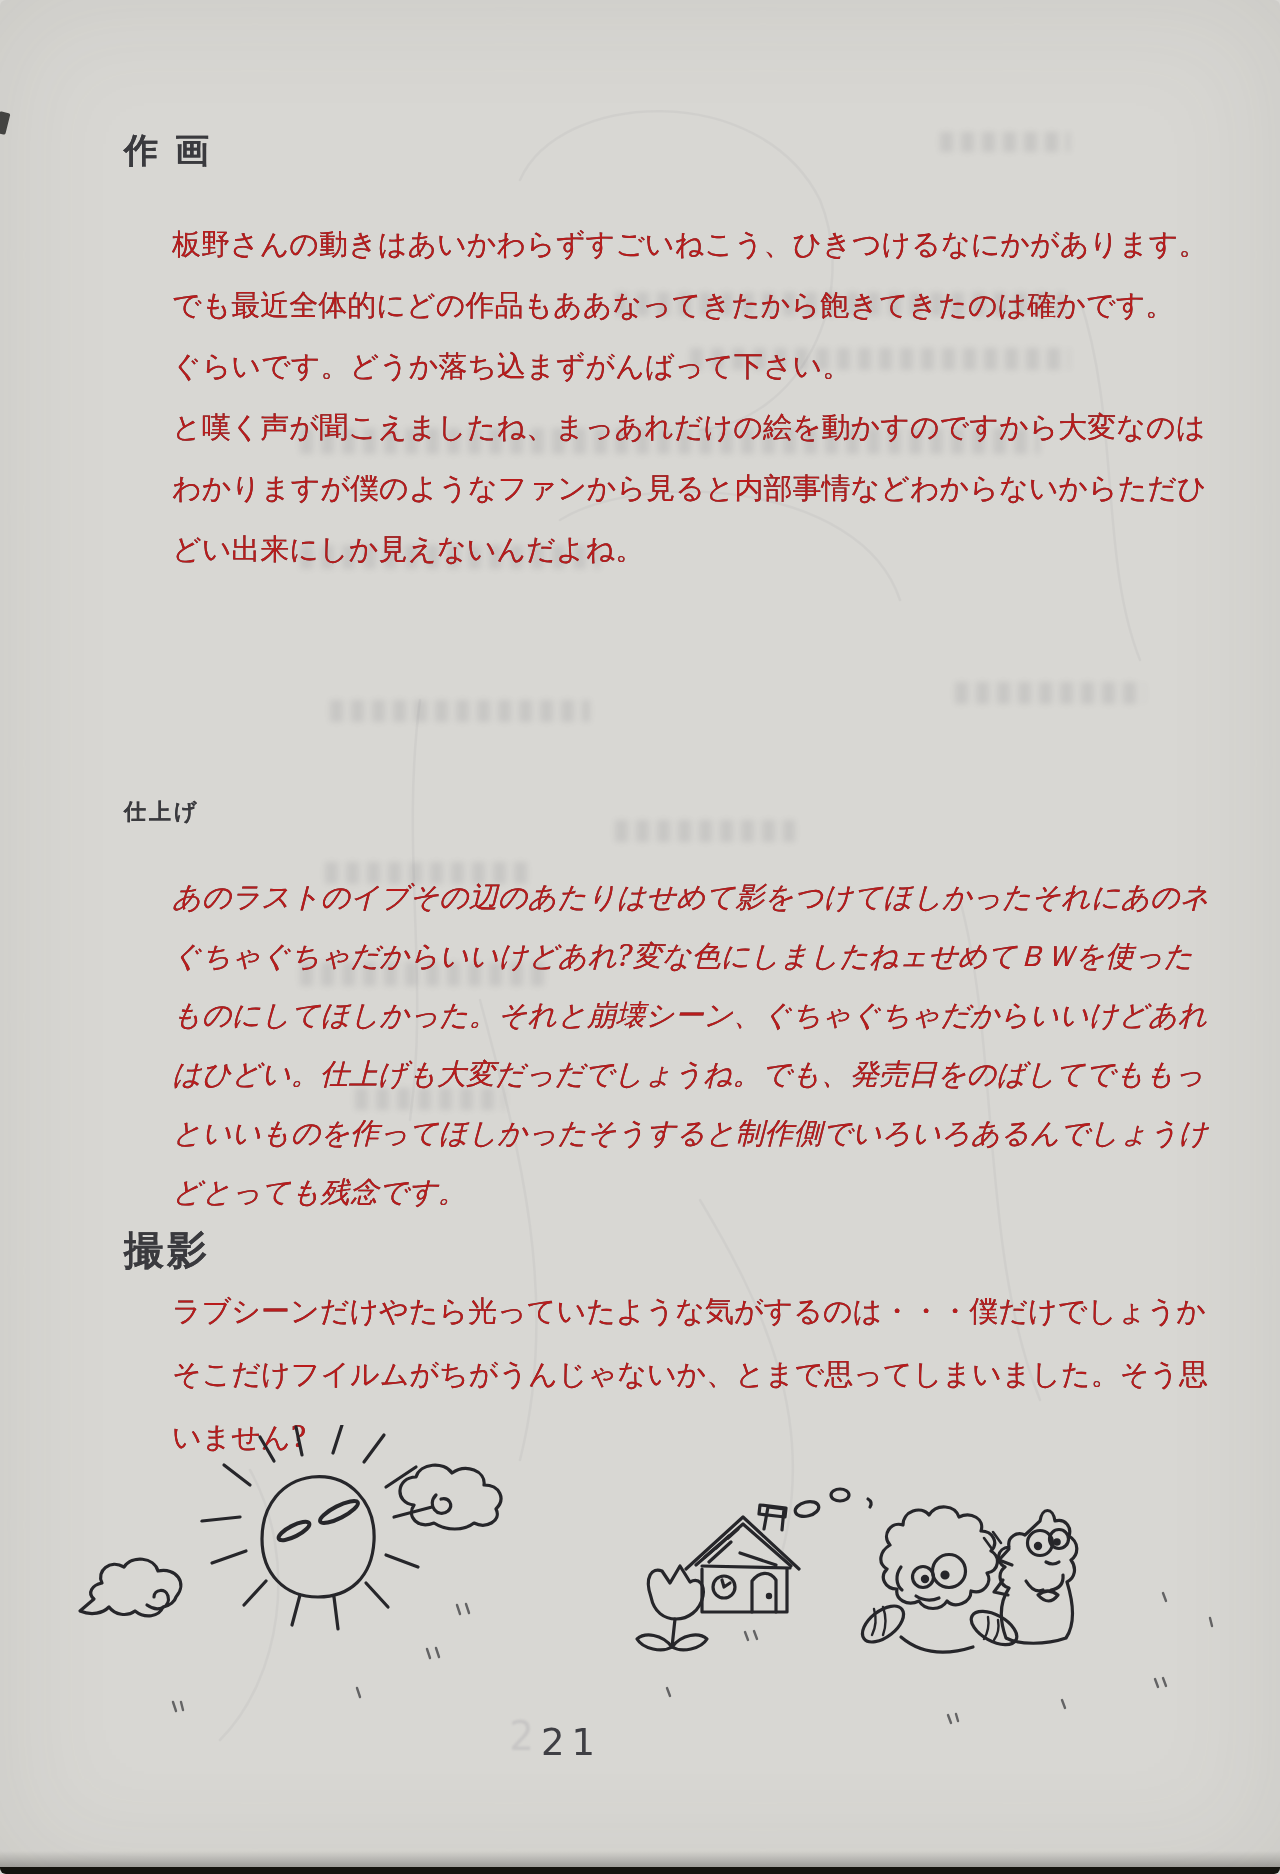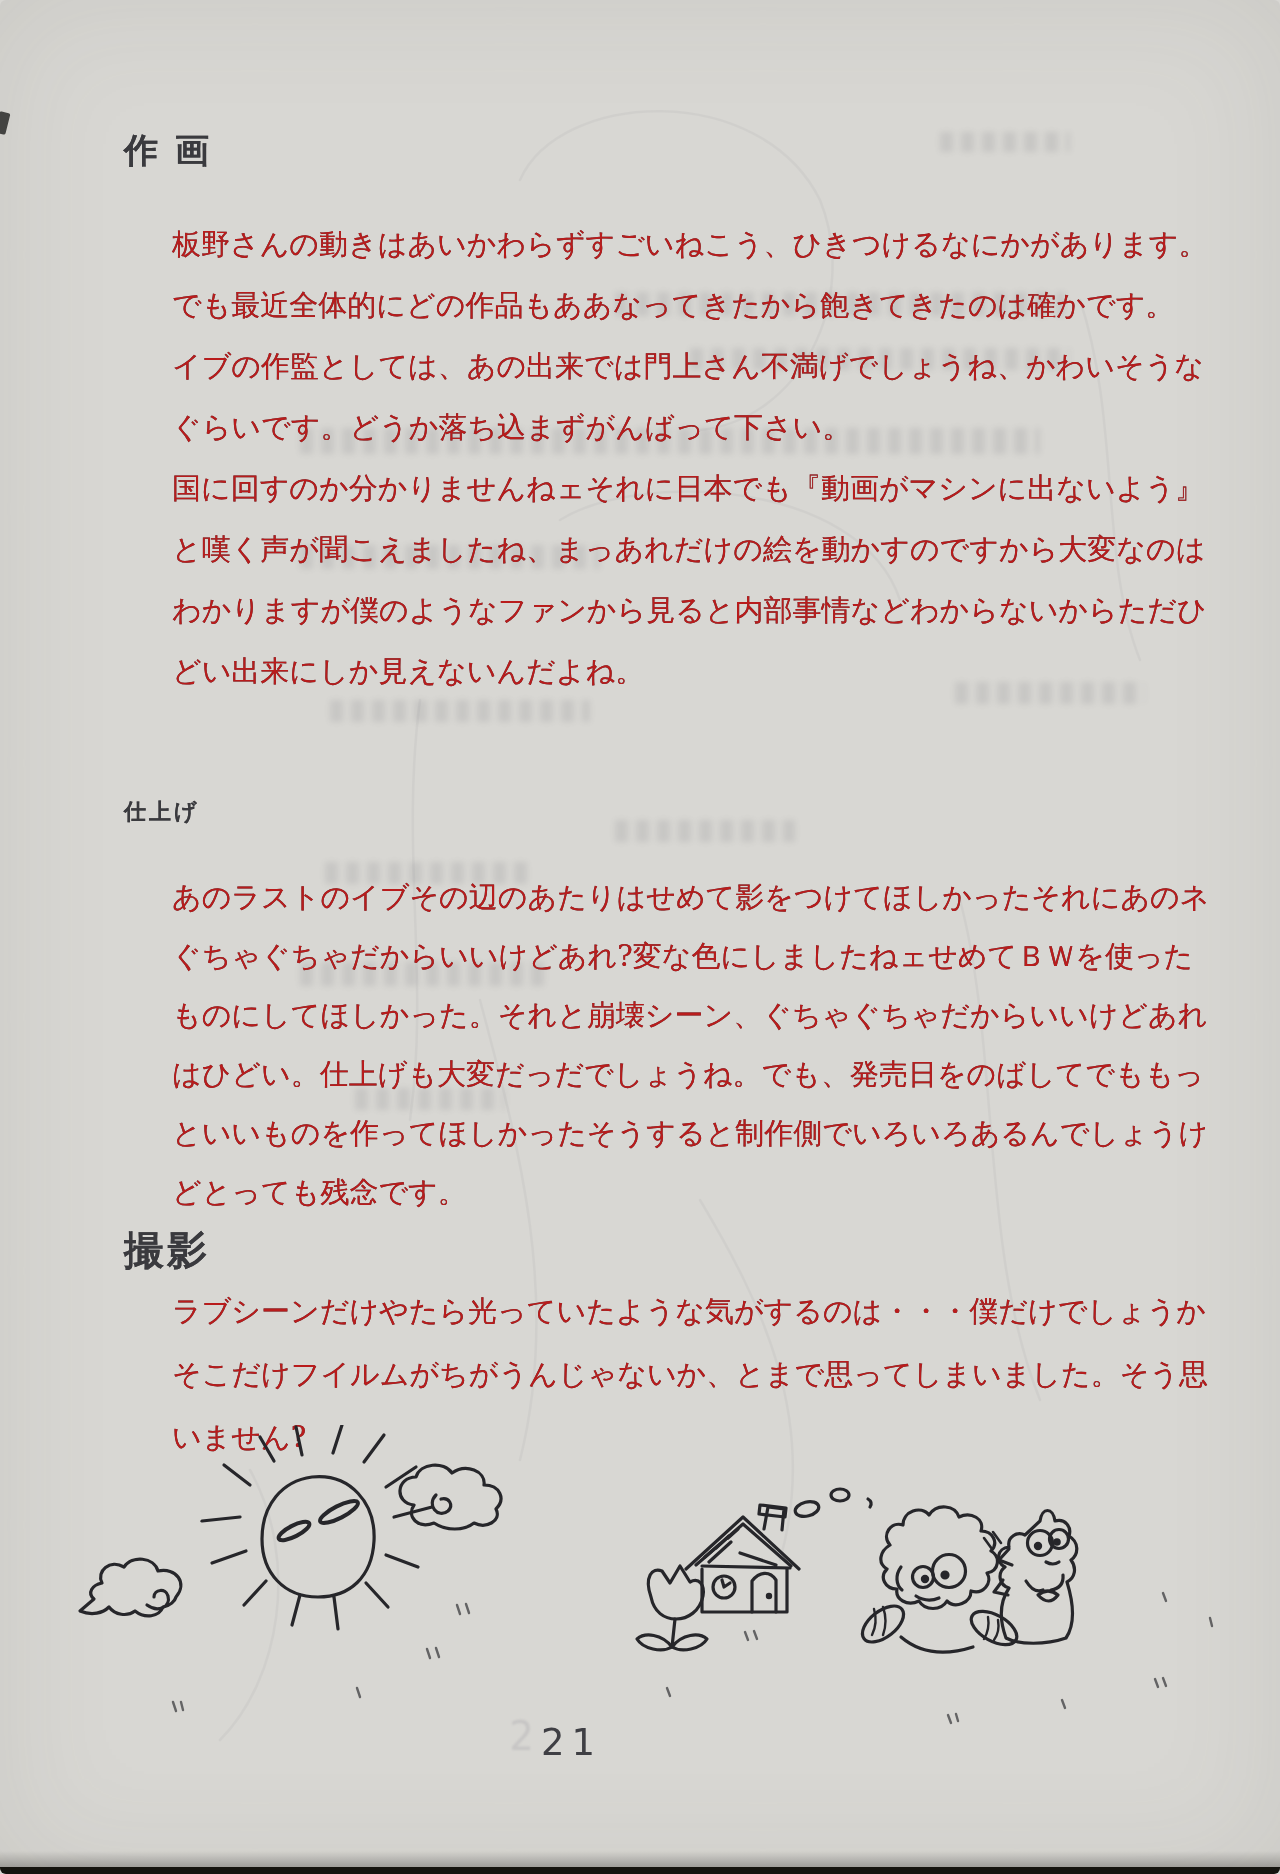--- a/index.html
+++ b/index.html
@@ -18,21 +18,21 @@
   }
   .heading.h1{top:132px;letter-spacing:17px;}
   .heading.h2{top:799px;font-size:22px;}
   .heading.h3{top:1228px;font-size:40px;}
   .para{position:absolute;left:172px;width:1040px;color:#b91c1c;}
   .para .tline{
     white-space:nowrap;font-size:29px;letter-spacing:0;
     text-shadow:0 0 .5px #3c3c42;
   }
   .para1{top:220px;} .para1 .tline{height:61px;line-height:48px;}
-  .para2{top:873px;} .para2 .tline{height:59px;line-height:48px;}
+  .para2{top:873px;} .para2 .tline{height:59px;line-height:48px;font-style:italic;}
   .para3{top:1286px;}.para3 .tline{height:63px;line-height:50px;}
   
   .page-number{
     position:absolute;left:541px;top:1724px;color:#3f3f44;
     font-family:"DejaVu Sans","Liberation Sans",sans-serif;
     font-size:37px;letter-spacing:7px;line-height:1;
   }
   .ghost-digit{
     position:absolute;left:-31px;top:-6px;color:#9a98a0;opacity:.28;
     filter:blur(1px);transform:scale(1.05,1.1);
@@ -82,23 +82,21 @@
       <path d="M250,1470 C300,1560 280,1680 220,1740"></path>
       <path d="M1080,300 C1120,420 1100,560 1140,660"></path>
       <path d="M420,700 C400,850 430,980 410,1120"></path>
     </g>
   </svg>
 
   <h2 class="heading h1">作画</h2>
   <div class="para para1">
     <div class="tline">板野さんの動きはあいかわらずすごいねこう、ひきつけるなにかがあります。</div>
     <div class="tline">でも最近全体的にどの作品もああなってきたから飽きてきたのは確かです。</div>
-    <div class="tline">イブの作監としては、あの出来では門上さん不満げでしょうね、かわいそうな</div>
     <div class="tline">ぐらいです。どうか落ち込まずがんばって下さい。</div>
-    <div class="tline">国に回すのか分かりませんねェそれに日本でも『動画がマシンに出ないよう』</div>
     <div class="tline">と嘆く声が聞こえましたね、まっあれだけの絵を動かすのですから大変なのは</div>
     <div class="tline">わかりますが僕のようなファンから見ると内部事情などわからないからただひ</div>
     <div class="tline">どい出来にしか見えないんだよね。</div>
   </div>
 
   <h2 class="heading h2">仕上げ</h2>
   <div class="para para2">
     <div class="tline">あのラストのイブその辺のあたりはせめて影をつけてほしかったそれにあのネ</div>
     <div class="tline">ぐちゃぐちゃだからいいけどあれ?変な色にしましたねェせめてＢＷを使った</div>
     <div class="tline">ものにしてほしかった。それと崩壊シーン、ぐちゃぐちゃだからいいけどあれ</div>

